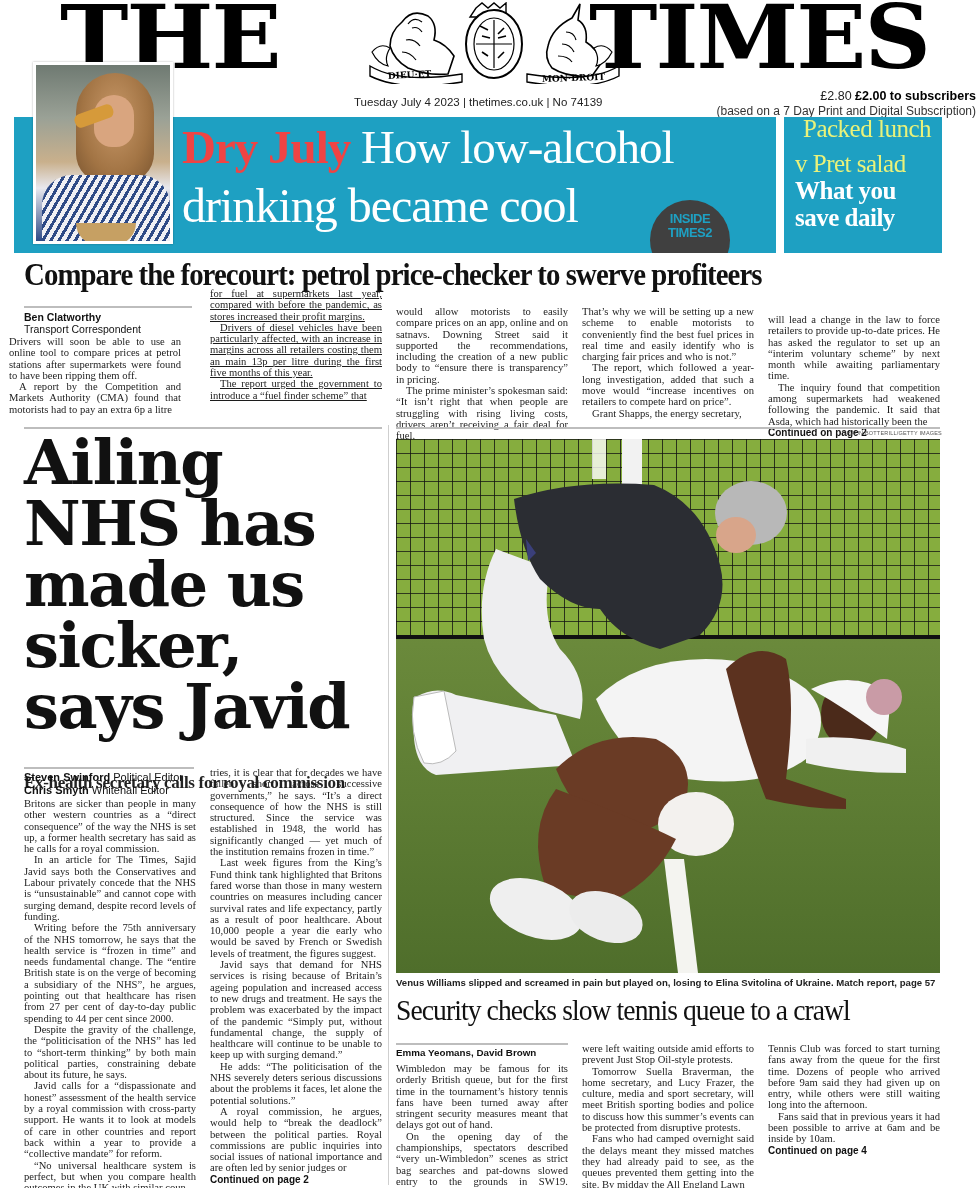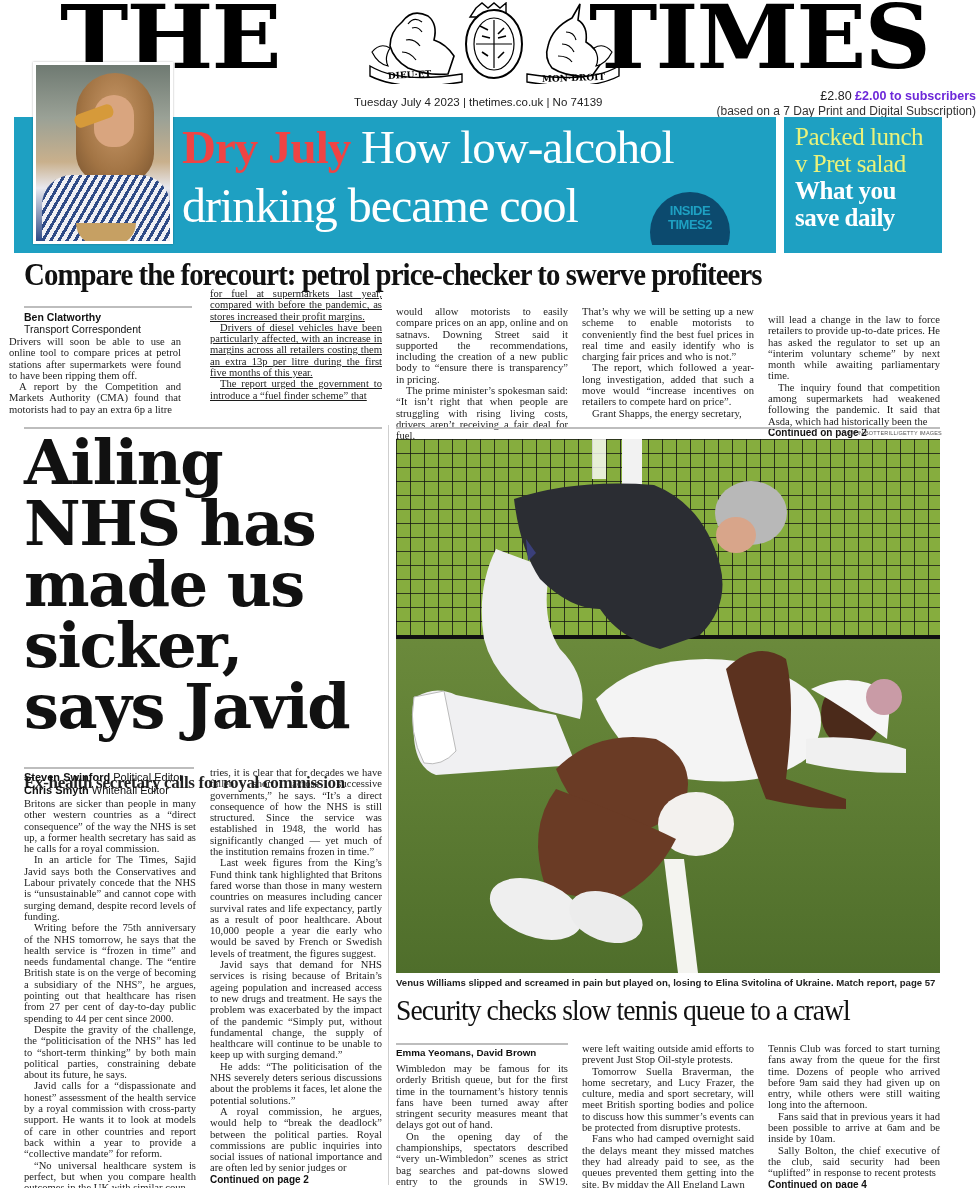--- a/index.html
+++ b/index.html
@@ -7,41 +7,41 @@
   body { position: relative; font-family: "Liberation Serif", serif; color: #1a1a1a; }
 
   
   .masthead { position: absolute; left: 0; top: 0; width: 976px; height: 116px; margin-left: 34px; }
   .mast-word { position: absolute; top: -6px; font-family: "DejaVu Serif", "Liberation Serif", serif; font-weight: bold; font-size: 92px; letter-spacing: -2px; color: #000; line-height: 1; transform: scaleY(0.95); transform-origin: top; }
   .mast-the { left: 26px; }
   .mast-times { left: 555px; }
   .crest { position: absolute; left: 328px; top: 2px; width: 265px; height: 82px; }
   .dateline { position: absolute; left: 320px; top: 96px; font-family: "Liberation Sans", sans-serif; font-size: 11.5px; color: #222; }
   .price { position: absolute; right: 34px; top: 89px; font-family: "Liberation Sans", sans-serif; font-size: 12.5px; text-align: right; color: #222; }
-  .price .sub { color: #6d28d9; font-weight: bold; }
+  .price .sub { color: #000000; font-weight: bold; }
   .price-note { position: absolute; right: 34px; top: 104px; font-family: "Liberation Sans", sans-serif; font-size: 12px; color: #333; }
 
   
   .promo { position: absolute; left: 14px; top: 117px; width: 762px; height: 136px; background: #1ea0c2; }
   .promo-side { position: absolute; left: 784px; top: 117px; width: 158px; height: 136px; background: #1ea0c2; }
   .promo-photo { position: absolute; left: 33px; top: 62px; width: 140px; height: 182px; border: 3px solid #fff; box-shadow: 0 0 2px rgba(0,0,0,0.3); overflow: hidden; background: linear-gradient(180deg,#6f7a72 0%,#9aa196 30%,#c9b08c 55%,#e8e8ee 70%,#2e4a86 100%); }
   .promo-photo .hair { position:absolute; left:40px; top:8px; width:78px; height:110px; border-radius:40px 40px 30px 30px; background: radial-gradient(ellipse at 50% 40%, #c89868 0%, #a27444 60%, #7a5530 100%); }
   .promo-photo .face { position:absolute; left:58px; top:30px; width:40px; height:52px; border-radius:20px 20px 18px 18px; background:#d9a57f; }
   .promo-photo .shirt { position:absolute; left:6px; top:110px; width:128px; height:72px; border-radius: 30px 30px 0 0; background: repeating-linear-gradient(120deg,#f0f0f4 0 4px,#2e4a86 4px 7px); }
   .promo-photo .glass { position:absolute; left:38px; top:44px; width:40px; height:14px; border-radius:6px; background:#d69a3a; transform: rotate(-20deg); }
   .promo-photo .bowl { position:absolute; left:40px; top:158px; width:60px; height:22px; border-radius: 0 0 30px 30px; background:#c6a063; }
   .promo-head1 { position: absolute; left: 182px; top: 124px; font-size: 47px; line-height: 1; color: #fff; white-space: nowrap; font-family: "Liberation Serif", serif; letter-spacing: -1px; }
   .promo-head1 .kicker { color: #ef4444; font-weight: bold; letter-spacing: -1px; }
   .promo-head2 { position: absolute; left: 182px; top: 182px; font-size: 48px; line-height: 1; color: #fff; white-space: nowrap; letter-spacing: -1px; }
-  .inside-badge { position: absolute; left: 650px; top: 192px; width: 80px; height: 80px; border-radius: 50%; background: #0c4a6e; overflow: hidden; clip-path: inset(0 0 27px 0); }
+  .inside-badge { position: absolute; left: 650px; top: 200px; width: 80px; height: 80px; border-radius: 50%; background: #404040; overflow: hidden; clip-path: inset(0 0 27px 0); }
   .inside-badge span { position:absolute; left:0; width:80px; text-align:center; font-family: "Liberation Sans", sans-serif; font-weight: bold; font-size: 13px; color: #1ea0c2; line-height: 1; letter-spacing:-0.5px; }
   .inside-badge .l1 { top: 12px; }
   .inside-badge .l2 { top: 26px; }
   .side-l1, .side-l2 { position: absolute; left: 795px; font-size: 25px; color: #eaf27a; line-height: 1; letter-spacing: -0.5px; white-space: nowrap; }
-  .side-l1 { top: 124px; }
+  .side-l1 { top: 116px; margin-left: 8px; }
   .side-l2 { top: 151px; }
   .side-l3, .side-l4 { position: absolute; left: 795px; font-size: 25px; font-weight: bold; color: #fff; line-height: 1; letter-spacing: -0.5px; white-space: nowrap; }
   .side-l3 { top: 178px; }
   .side-l4 { top: 205px; }
 
   
   .petrol-head { position: absolute; left: 24px; top: 257px; font-size: 31px; font-weight: bold; letter-spacing: -1px; color: #111; white-space: nowrap; font-family: "Liberation Serif", serif; transform: scaleX(0.93); transform-origin: left; }
   .rule { position: absolute; height: 2px; background: #bdbdbd; }
   .byline { position: absolute; font-family: "Liberation Sans", sans-serif; font-size: 10.5px; line-height: 1.15; color: #111; }
   .byline b { font-weight: bold; }
@@ -126,21 +126,21 @@
 <div class="byline" style="left:24px;top:311px;">
   <b>Ben Clatworthy</b><br>
   <span>Transport Correspondent</span>
 </div>
 <div class="col" style="left:9px;top:336px;width:172px;">
   <p>Drivers will soon be able to use an online tool to compare prices at petrol stations after supermarkets were found to have been ripping them off.</p>
   <p>A report by the Competition and Markets Authority (CMA) found that motorists had to pay an extra 6p a litre</p>
 </div>
 <div class="col" style="left:210px;top:288px;width:172px;text-decoration:underline;">
   <p>for fuel at supermarkets last year, compared with before the pandemic, as stores increased their profit margins.</p>
-  <p>Drivers of diesel vehicles have been particularly affected, with an increase in margins across all retailers costing them an extra 13p per litre during the first five months of this year.</p>
+  <p>Drivers of diesel vehicles have been particularly affected, with an increase in margins across all retailers costing them an main 13p per litre during the first five months of this year.</p>
   <p>The report urged the government to introduce a “fuel finder scheme” that</p>
 </div>
 <div class="col" style="left:396px;top:306px;width:172px;">
   <p>would allow motorists to easily compare prices on an app, online and on satnavs. Downing Street said it supported the recommendations, including the creation of a new public body to “ensure there is transparency” in pricing.</p>
   <p>The prime minister’s spokesman said: “It isn’t right that when people are struggling with rising living costs, drivers aren’t receiving a fair deal for fuel.</p>
 </div>
 <div class="col" style="left:582px;top:306px;width:172px;">
   <p>That’s why we will be setting up a new scheme to enable motorists to conveniently find the best fuel prices in real time and easily identify who is charging fair prices and who is not.”</p>
   <p>The report, which followed a year-long investigation, added that such a move would “increase incentives on retailers to compete hard on price”.</p>
   <p>Grant Shapps, the energy secretary,</p>
@@ -237,15 +237,14 @@
   <p>On the opening day of the championships, spectators described “very un-Wimbledon” scenes as strict bag searches and pat-downs slowed entry to the grounds in SW19. Thousands</p>
 </div>
 <div class="col" style="left:582px;top:1043px;width:172px;">
   <p>were left waiting outside amid efforts to prevent Just Stop Oil-style protests.</p>
   <p>Tomorrow Suella Braverman, the home secretary, and Lucy Frazer, the culture, media and sport secretary, will meet British sporting bodies and police to discuss how this summer’s events can be protected from disruptive protests.</p>
   <p>Fans who had camped overnight said the delays meant they missed matches they had already paid to see, as the queues prevented them getting into the site. By midday the All England Lawn</p>
 </div>
 <div class="col" style="left:768px;top:1043px;width:172px;">
   <p>Tennis Club was forced to start turning fans away from the queue for the first time. Dozens of people who arrived before 9am said they had given up on entry, while others were still waiting long into the afternoon.</p>
   <p>Fans said that in previous years it had been possible to arrive at 6am and be inside by 10am.</p>
-  <p>Sally Bolton, the chief executive of the club, said security had been “uplifted” in response to recent protests</p>
   <span class="cont-link">Continued on page 4</span>
 </div>
 
 </body></html>

